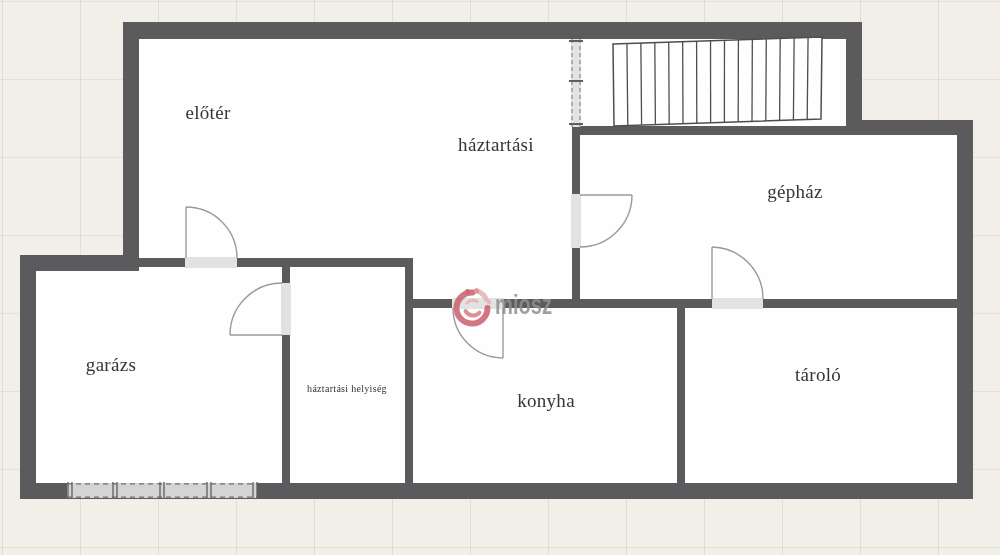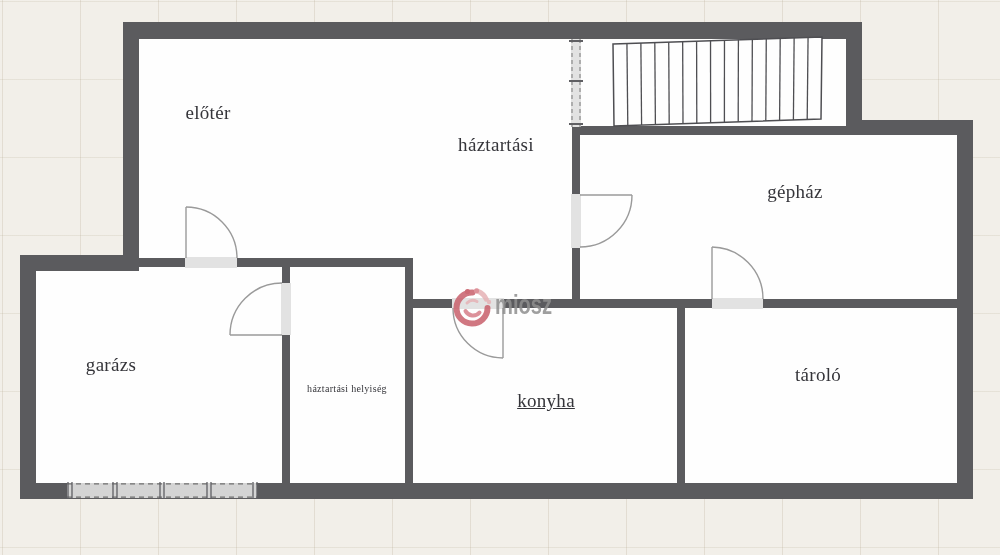--- a/index.html
+++ b/index.html
@@ -137,17 +137,17 @@
     </svg>
     <span class="watermark-text">miosz</span>
   </div>
 
   <div id="room-labels">
       <div class="room-label" data-room="eloter" style="left: 208px; top: 113px; color: rgb(53, 53, 58);">előtér</div>
       <div class="room-label" data-room="kozlekedo" style="left: 496px; top: 145px; color: rgb(53, 53, 58);">háztartási</div>
       <div class="room-label" data-room="gephaz" style="left: 795px; top: 192px; color: rgb(53, 53, 58);">gépház</div>
       <div class="room-label" data-room="garazs" style="left: 111px; top: 365px; color: rgb(53, 53, 58); text-align: right;">garázs</div>
       <div class="room-label" data-room="haztartasi" style="left: 347px; top: 388px; color: rgb(53, 53, 58);">háztartási helyiség</div>
-      <div class="room-label" data-room="konyha" style="left: 546px; top: 401px; color: rgb(53, 53, 58); text-decoration: underline;">konyha</div>
+      <div class="room-label" data-room="konyha" style="left: 546px; top: 401px; color: rgb(53, 53, 58);">konyha</div>
       <div class="room-label" data-room="tarolo" style="left: 784px; top: 375px; color: rgb(53, 53, 58); margin-left: 34px;">tároló</div>
     </div>
 
 </div>
 
 </body></html>

